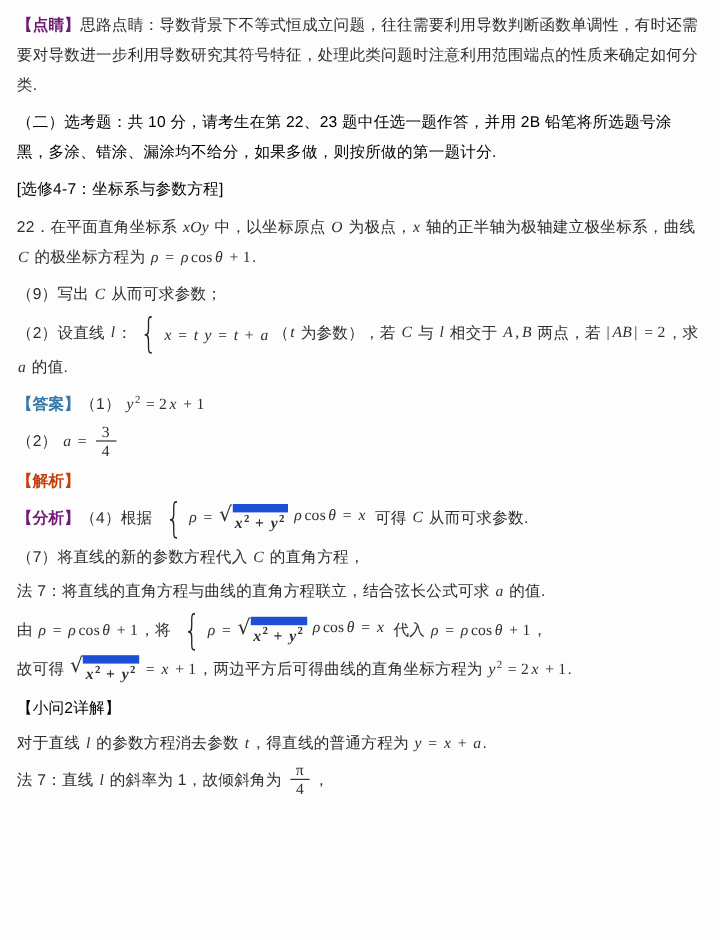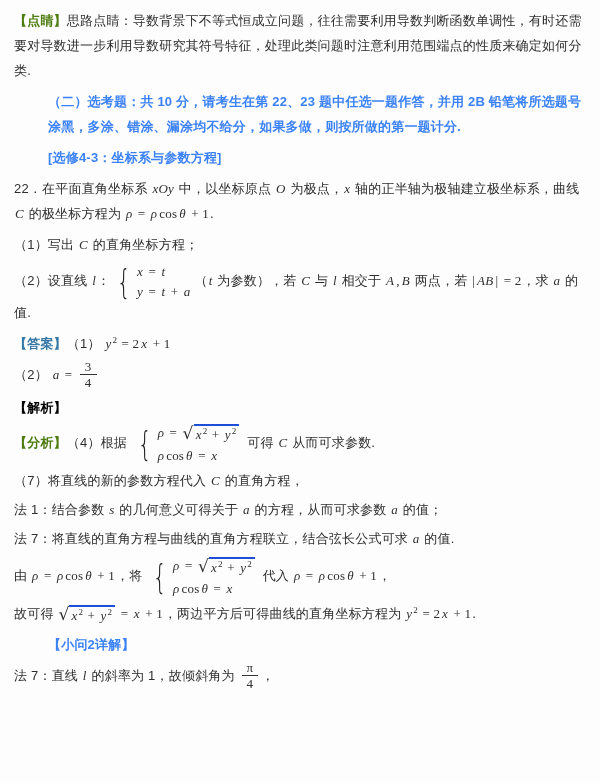--- a/index.html
+++ b/index.html
@@ -9,99 +9,99 @@
     font-family:"Liberation Sans","DejaVu Sans",sans-serif;
     color:#2e2e2e;
   }
   .page{padding:8px 14px 0 14px;}
   .ln{
     margin:0 0 4px 0;
     font-size:13px;
     line-height:25px;
     letter-spacing:0.2px;
   }
-  .ln.bold{font-weight:bold;color:#3b82f6;margin-left:34px;}
+  .ln.bold{font-weight:normal;color:#000000;}
   .ln.vpad{margin-bottom:6px;}
   
   .t{}
-  .bl{font-weight:bold;color:#4d7c0f;}
+  .bl{font-weight:bold;color:#701a75;}
   .cl{font-weight:bold;text-align:center;}
   
   .mi{font-family:"Liberation Serif","DejaVu Serif",serif;font-style:italic;padding:0 1px;}
   .mr{font-family:"Liberation Serif","DejaVu Serif",serif;padding:0 1px;}
   sup.msup{font-family:"Liberation Serif","DejaVu Serif",serif;font-size:9px;line-height:0;}
   
   .frac{
     display:inline-flex;flex-direction:column;vertical-align:middle;
     text-align:center;margin:0 3px;position:relative;top:-1px;
     font-family:"Liberation Serif","DejaVu Serif",serif;
   }
   .frac .num{border-bottom:1px solid #333;padding:0 4px;line-height:15px;display:block;}
   .frac .den{padding:0 4px;line-height:15px;display:block;}
   
   .sqrt{display:inline-flex;align-items:flex-start;margin:0 1px;vertical-align:middle;}
   .sqrt .rad{font-family:"DejaVu Sans",sans-serif;font-size:17px;line-height:18px;}
-  .sqrt .sqb{border-top:2px solid #1d4ed8;padding:0 3px 0 1px;line-height:18px;}
+  .sqrt .sqb{border-top:7px solid #1d4ed8;padding:0 3px 0 1px;line-height:18px;font-weight:bold;}
   
   .cases{display:inline-flex;align-items:center;vertical-align:middle;margin:0 3px;}
   .cases .brace{
     font-family:"DejaVu Sans",sans-serif;font-weight:200;
     font-size:34px;line-height:30px;transform:scaleX(0.65);
     margin-right:1px;color:#222;
   }
-  .cases .ccol{display:inline-flex;flex-direction:column;gap:3px;text-align:left;}
+  .cases .ccol{display:inline-flex;flex-direction:row;gap:3px;text-align:left;}
   .cases .crow{line-height:17px;white-space:nowrap;}
 </style>
 </head>
 <body style="background: rgb(253, 253, 253); color: rgb(46, 46, 46);">
 
 <div class="page">
   <p class="ln vpad"><span class="bl">【点睛】</span><span class="t">思路点睛：导数背景下不等式恒成立问题，往往需要利用导数判断函数单调性，有时还需要对导数进一步利用导数研究其符号特征，处理此类问题时注意利用范围端点的性质来确定如何分类.</span></p>
   <p class="ln bold vpad"><span class="t">（二）选考题：共 10 分，请考生在第 22、23 题中任选一题作答，并用 2B 铅笔将所选题号涂黑，多涂、错涂、漏涂均不给分，如果多做，则按所做的第一题计分.</span></p>
-  <p class="ln bold vpad"><span class="t">[选修4-3：坐标系与参数方程]</span></p>
+  <p class="ln bold vpad"><span class="t">[选修4-7：坐标系与参数方程]</span></p>
   <p class="ln vpad"><span class="t">22．在平面直角坐标系 </span><span class="mi">xOy</span><span class="t"> 中，以坐标原点 </span><span class="mi">O</span><span class="t"> 为极点，</span><span class="mi">x</span><span class="t"> 轴的正半轴为极轴建立极坐标系，曲线 </span><span class="mi">C</span><span class="t"> 的极坐标方程为 </span><span class="mi">ρ</span><span class="mr"> = </span><span class="mi">ρ</span><span class="mr">cos</span><span class="mi">θ</span><span class="mr"> + 1</span><span class="t">.</span></p>
-  <p class="ln vpad"><span class="t">（1）写出 </span><span class="mi">C</span><span class="t"> 的直角坐标方程；</span></p>
+  <p class="ln vpad"><span class="t">（9）写出 </span><span class="mi">C</span><span class="t"> 从而可求参数；</span></p>
   <p class="ln vpad"><span class="t">（2）设直线 </span><span class="mi">l</span><span class="t">：</span><span class="cases">
         <span class="brace">{</span>
         <span class="ccol">
           <span class="crow"><span class="mi">x</span><span class="mr"> = </span><span class="mi">t</span></span>
           <span class="crow"><span class="mi">y</span><span class="mr"> = </span><span class="mi">t</span><span class="mr"> + </span><span class="mi">a</span></span>
         </span>
       </span><span class="t">（</span><span class="mi">t</span><span class="t"> 为参数），若 </span><span class="mi">C</span><span class="t"> 与 </span><span class="mi">l</span><span class="t"> 相交于 </span><span class="mi">A</span><span class="mr">,</span><span class="mi">B</span><span class="t"> 两点，若 </span><span class="mr">|</span><span class="mi">AB</span><span class="mr">|</span><span class="mr"> = 2</span><span class="t">，求 </span><span class="mi">a</span><span class="t"> 的值.</span></p>
   <p class="ln"><span class="cl" style="color: rgb(53, 121, 168);">【答案】</span><span class="t">（1） </span><span class="mi">y</span><sup class="msup">2</sup><span class="mr"> = 2</span><span class="mi">x</span><span class="mr"> + 1</span></p>
   <p class="ln"><span class="t">（2） </span><span class="mi">a</span><span class="mr"> = </span><span class="frac">
         <span class="num"><span class="mr">3</span></span>
         <span class="den"><span class="mr">4</span></span>
       </span></p>
-  <p class="ln"><span class="cl" style="color: #000000;">【解析】</span></p>
+  <p class="ln"><span class="cl" style="color: #c2410c;">【解析】</span></p>
   <p class="ln"><span class="bl">【分析】</span><span class="t">（4）根据 </span><span class="cases">
         <span class="brace">{</span>
         <span class="ccol">
           <span class="crow"><span class="mi">ρ</span><span class="mr"> = </span><span class="sqrt">
               <span class="rad">√</span>
               <span class="sqb"><span class="mi">x</span><sup class="msup">2</sup><span class="mr"> + </span><span class="mi">y</span><sup class="msup">2</sup></span>
             </span></span>
           <span class="crow"><span class="mi">ρ</span><span class="mr">cos</span><span class="mi">θ</span><span class="mr"> = </span><span class="mi">x</span></span>
         </span>
       </span><span class="t"> 可得 </span><span class="mi">C</span><span class="t"> 从而可求参数.</span></p>
   <p class="ln"><span class="t">（7）将直线的新的参数方程代入 </span><span class="mi">C</span><span class="t"> 的直角方程，</span></p>
-  <p class="ln"><span class="t">法 1：结合参数 </span><span class="mi">s</span><span class="t"> 的几何意义可得关于 </span><span class="mi">a</span><span class="t"> 的方程，从而可求参数 </span><span class="mi">a</span><span class="t"> 的值；</span></p>
   <p class="ln vpad"><span class="t">法 7：将直线的直角方程与曲线的直角方程联立，结合弦长公式可求 </span><span class="mi">a</span><span class="t"> 的值.</span></p>
   <p class="ln"><span class="t">由 </span><span class="mi">ρ</span><span class="mr"> = </span><span class="mi">ρ</span><span class="mr">cos</span><span class="mi">θ</span><span class="mr"> + 1</span><span class="t">，将 </span><span class="cases">
         <span class="brace">{</span>
         <span class="ccol">
           <span class="crow"><span class="mi">ρ</span><span class="mr"> = </span><span class="sqrt">
               <span class="rad">√</span>
               <span class="sqb"><span class="mi">x</span><sup class="msup">2</sup><span class="mr"> + </span><span class="mi">y</span><sup class="msup">2</sup></span>
             </span></span>
           <span class="crow"><span class="mi">ρ</span><span class="mr">cos</span><span class="mi">θ</span><span class="mr"> = </span><span class="mi">x</span></span>
         </span>
       </span><span class="t"> 代入 </span><span class="mi">ρ</span><span class="mr"> = </span><span class="mi">ρ</span><span class="mr">cos</span><span class="mi">θ</span><span class="mr"> + 1</span><span class="t">，</span></p>
   <p class="ln vpad"><span class="t">故可得 </span><span class="sqrt">
         <span class="rad">√</span>
         <span class="sqb"><span class="mi">x</span><sup class="msup">2</sup><span class="mr"> + </span><span class="mi">y</span><sup class="msup">2</sup></span>
       </span><span class="mr"> = </span><span class="mi">x</span><span class="mr"> + 1</span><span class="t">，两边平方后可得曲线的直角坐标方程为 </span><span class="mi">y</span><sup class="msup">2</sup><span class="mr"> = 2</span><span class="mi">x</span><span class="mr"> + 1</span><span class="t">.</span></p>
   <p class="ln bold"><span class="t">【小问2详解】</span></p>
+  <p class="ln"><span class="t">对于直线 </span><span class="mi">l</span><span class="t"> 的参数方程消去参数 </span><span class="mi">t</span><span class="t">，得直线的普通方程为 </span><span class="mi">y</span><span class="mr"> = </span><span class="mi">x</span><span class="mr"> + </span><span class="mi">a</span><span class="t">.</span></p>
   <p class="ln"><span class="t">法 7：直线 </span><span class="mi">l</span><span class="t"> 的斜率为 1，故倾斜角为 </span><span class="frac">
         <span class="num"><span class="mr">π</span></span>
         <span class="den"><span class="mr">4</span></span>
       </span><span class="t">，</span></p>
 </div>
 
 </body></html>

